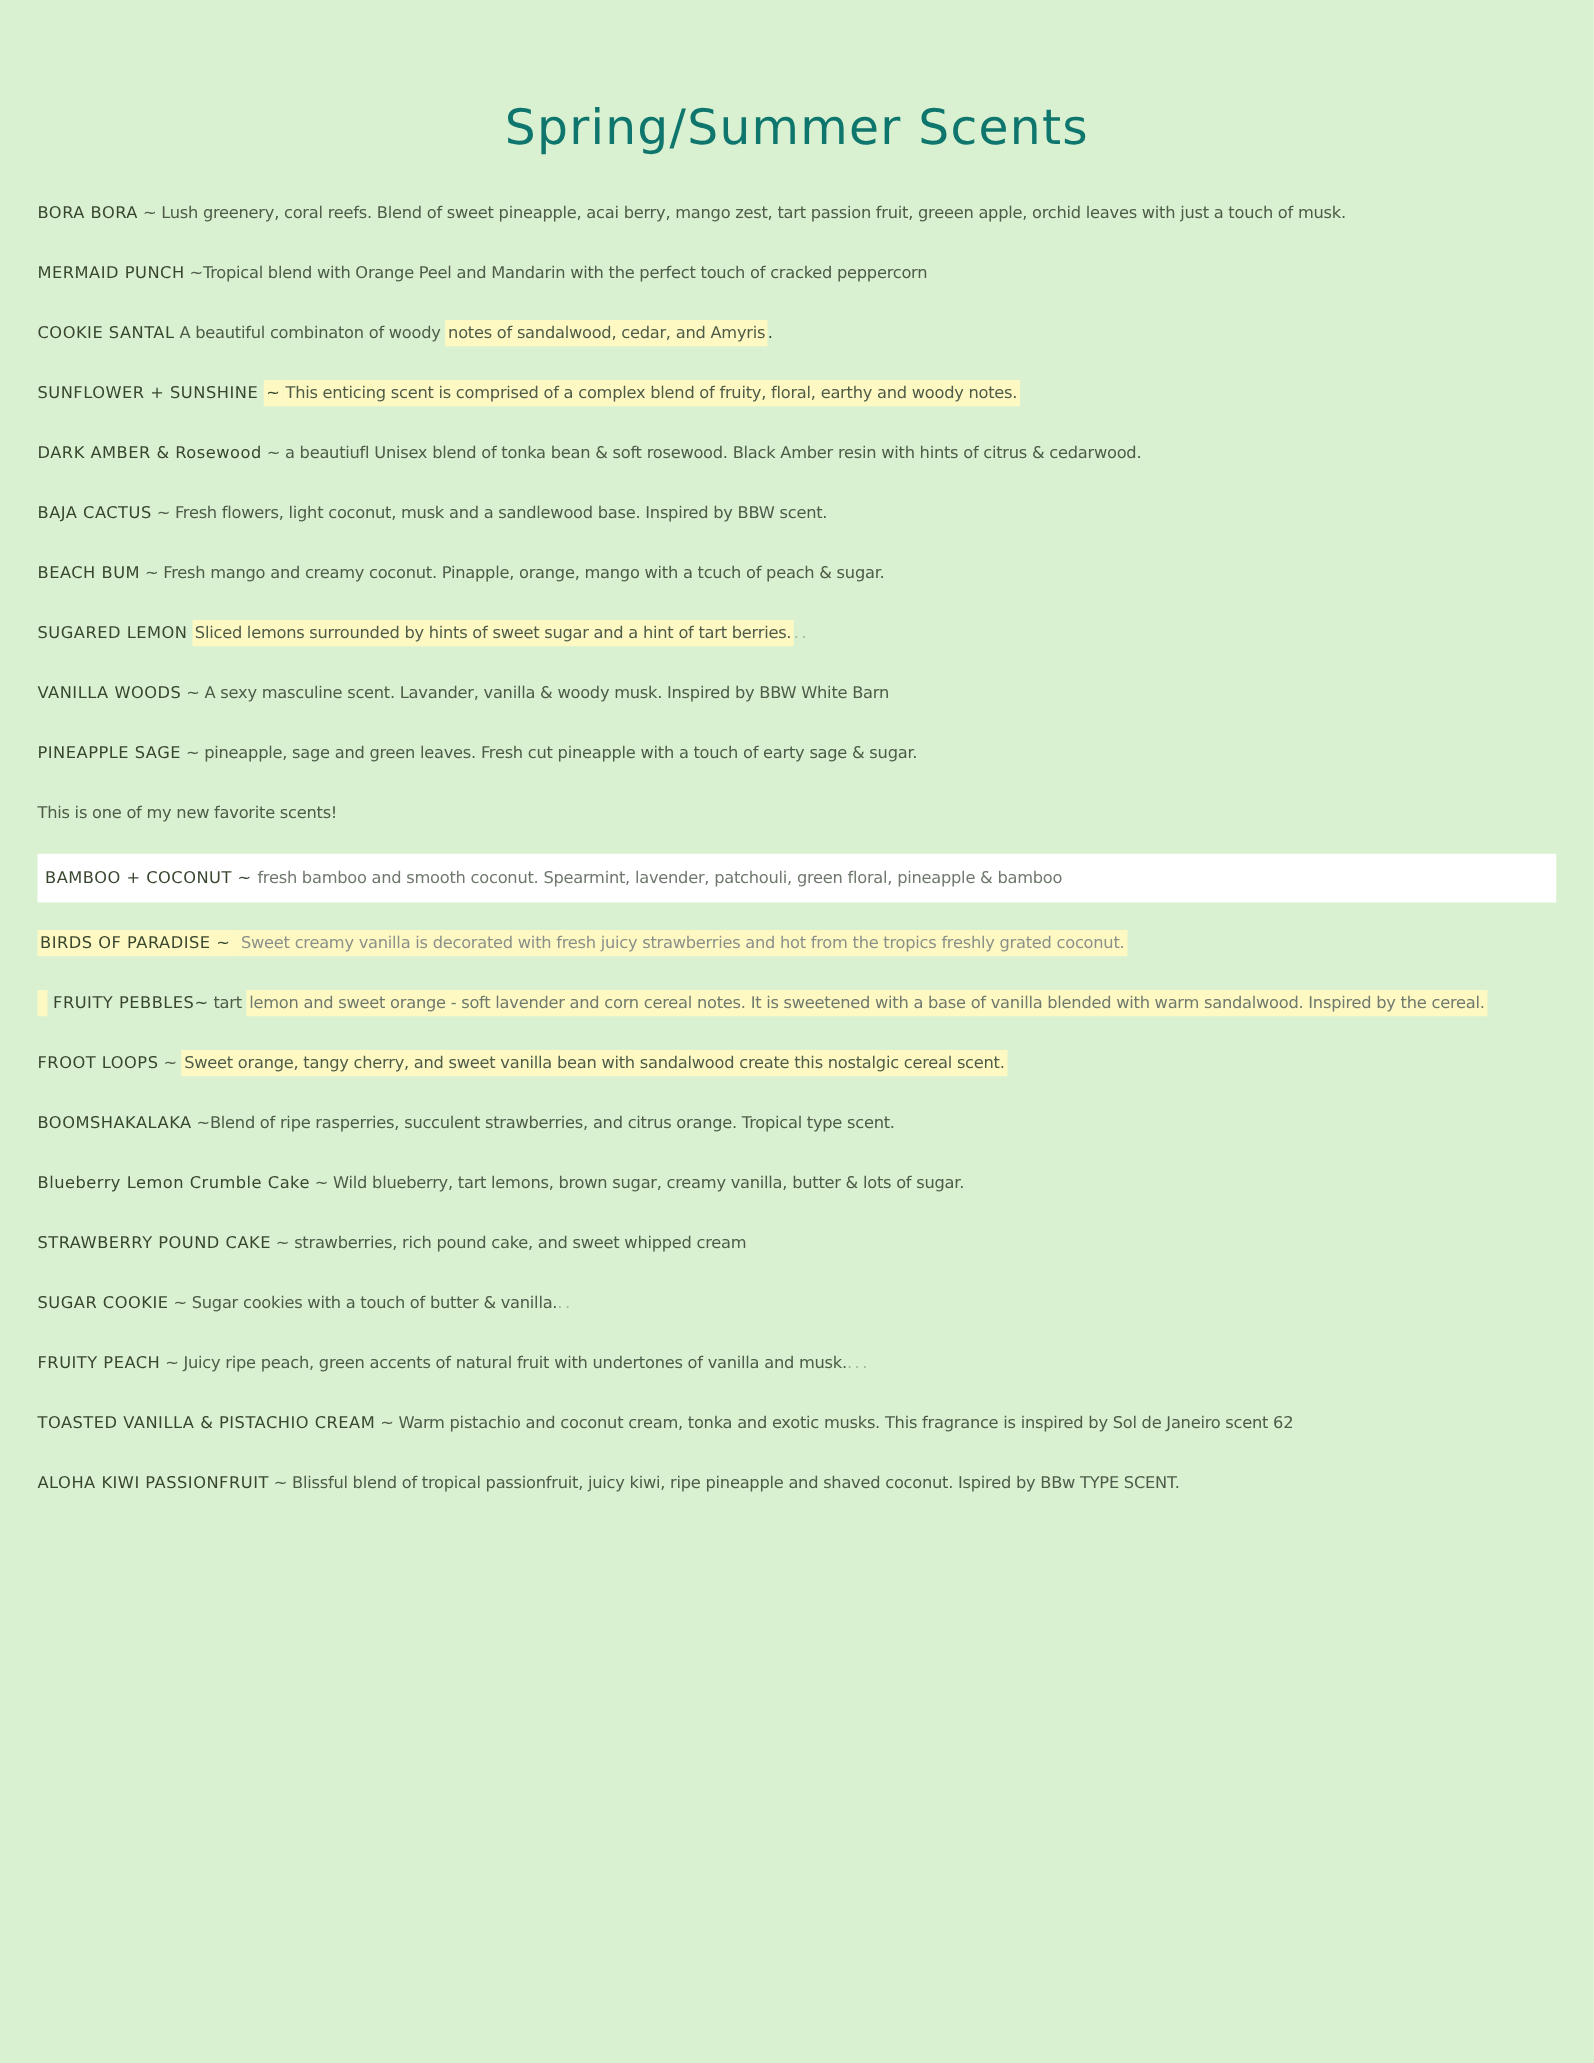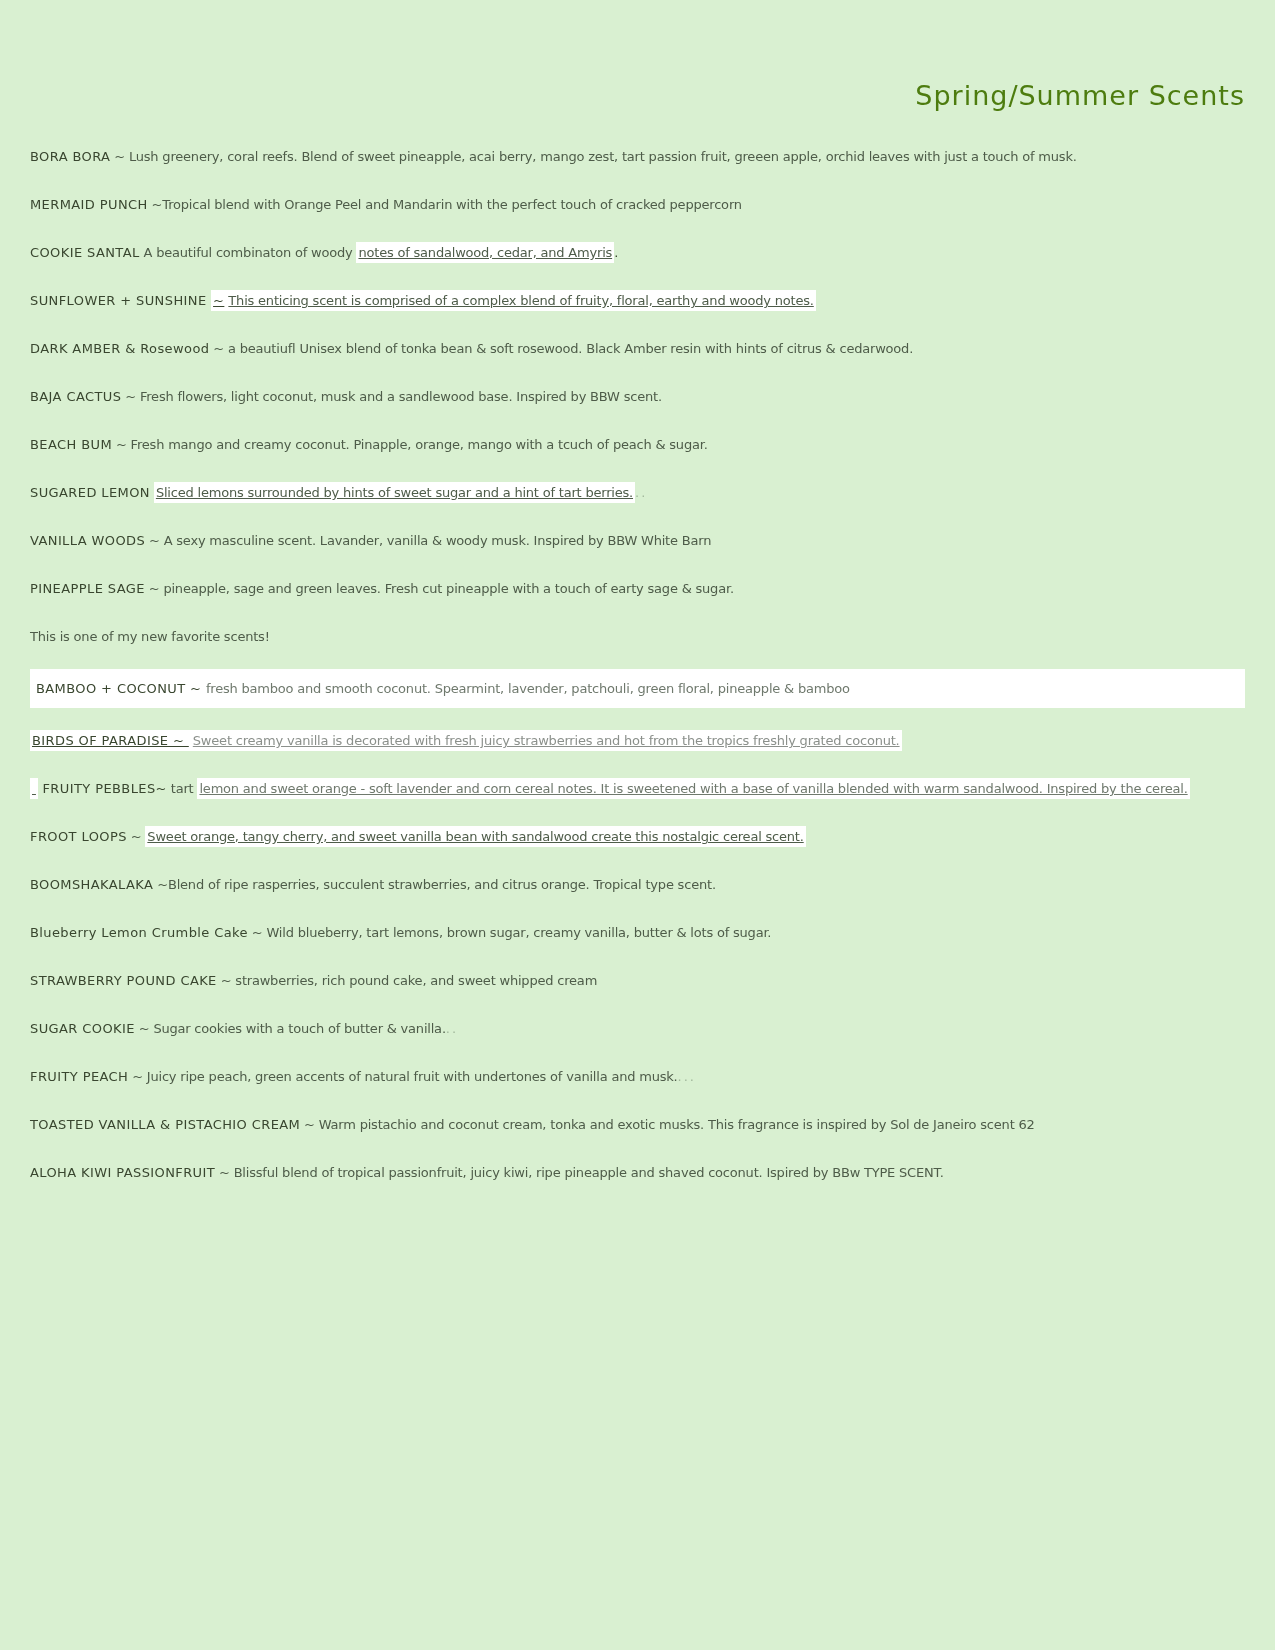--- a/index.html
+++ b/index.html
@@ -7,44 +7,43 @@
     width: 1275px;
     min-height: 1650px;
     background: #d9f0d1;
     font-family: "DejaVu Sans", sans-serif;
   }
   .page {
     padding: 80px 30px 40px 30px;
     box-sizing: border-box;
   }
   .title {
-    font-size: 27px;
+    font-size: 39px;
     font-weight: normal;
-    text-align: right;
-    color: #4d7c0f;
+    text-align: center;
+    color: #0f766e;
     letter-spacing: 1px;
     margin: 0 0 30px 0;
   }
   .entry {
     font-size: 13px;
     line-height: 31px;
     letter-spacing: -0.2px;
     color: #4e5c49;
     margin: 0 0 17px 0;
   }
   .head {
     color: #39462f;
     letter-spacing: 0.4px;
   }
   .desc { color: #4e5c49; }
   .hl {
-    background: #ffffff;
+    background: #fef9c3;
     padding: 3px 2px;
     box-decoration-break: clone;
-    text-decoration: underline;
     -webkit-box-decoration-break: clone;
   }
   .muted { color: #8b908b; }
   .semi { color: #6f796d; }
   .faint { color: #a3b89d; letter-spacing: 2px; }
   .block-hl {
     background: #ffffff;
     padding: 4px 6px;
   }
 </style>

